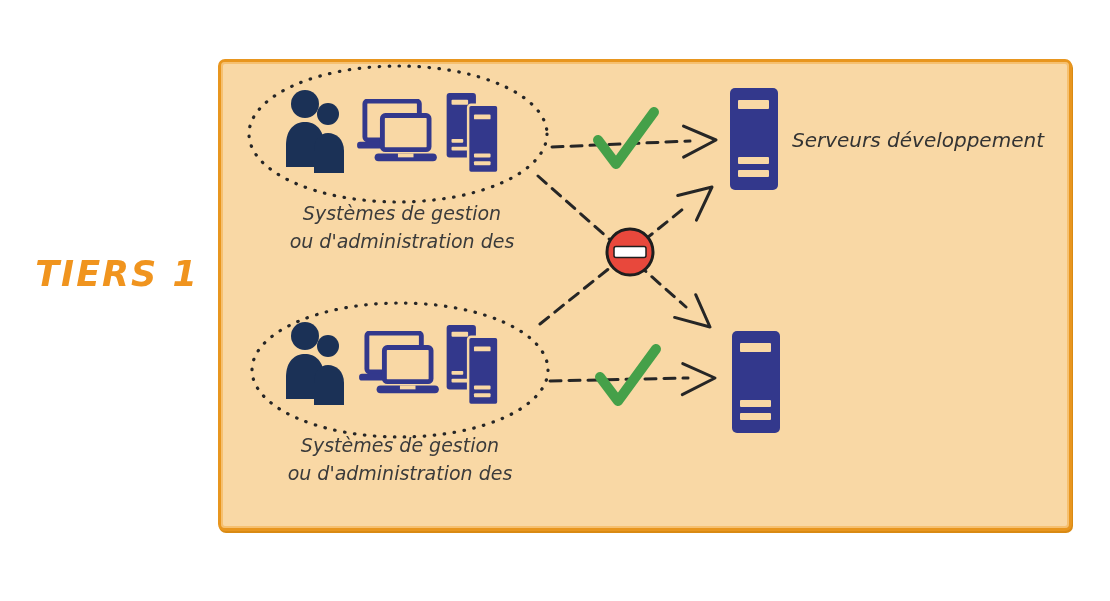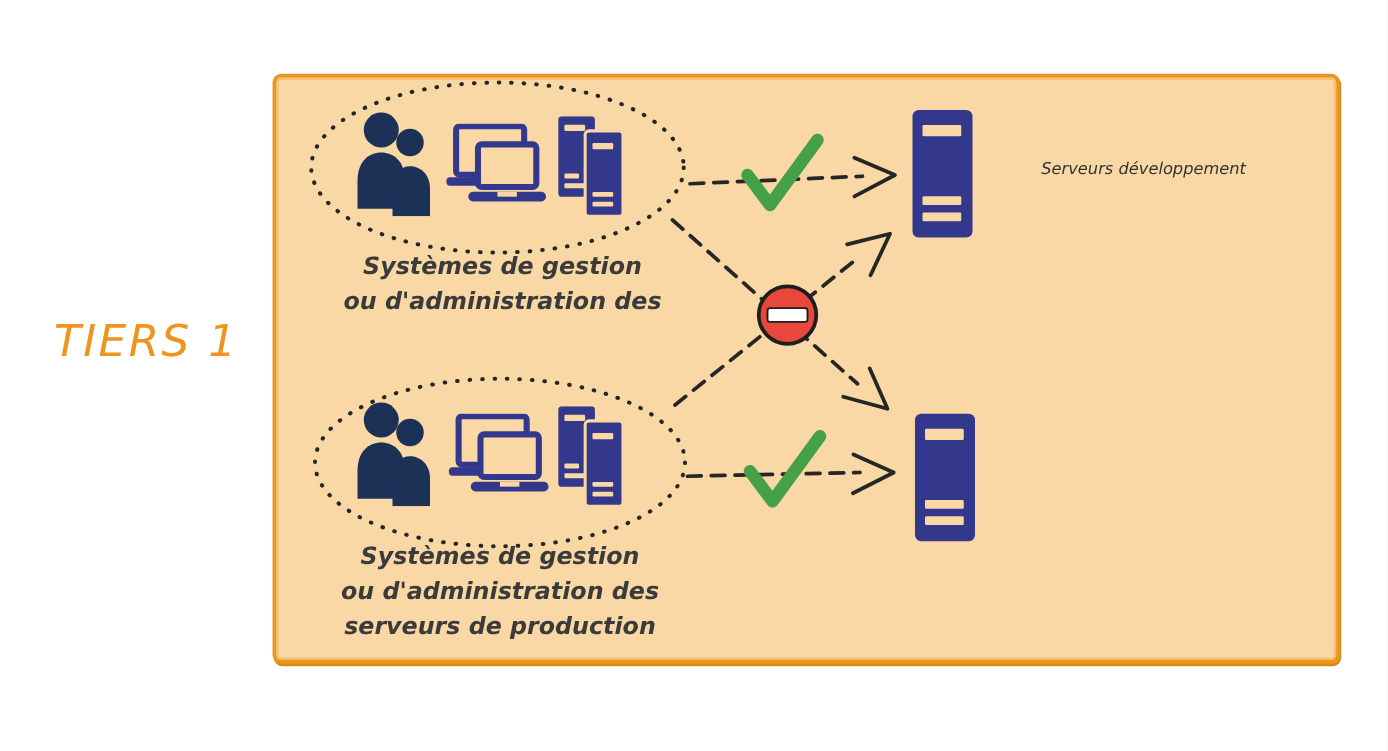--- a/index.html
+++ b/index.html
@@ -13,39 +13,39 @@
   .panel {
     position:absolute; left:218px; top:59px; width:854px; height:472px;
     background:#F9D8A5;
     border:3px solid #E8961F;
     border-radius:7px;
     box-shadow:1px 2px 0 #d98a14, inset 0 0 0 2px #f6c070;
   }
 
   .tier-label {
     position:absolute; left:28px; top:254px; width:178px;
-    font-size:35px; font-weight:normal; font-style:italic;
+    font-size:35px; font-weight:bold; font-style:italic;
     letter-spacing:2px; color:#F0941E; text-align:center;
   }
 
   .overlay { position:absolute; left:0; top:0; width:1110px; height:601px; pointer-events:none; }
 
   .icon { position:absolute; }
 
   .caption {
     position:absolute; width:300px; text-align:center;
-    font-size:19px; font-weight:700; color:#3b3b3b; line-height:28px;
+    font-size:19px; font-weight:400; color:#3b3b3b; line-height:28px;
     font-style:italic;
   }
   .caption span { display:block; }
   .caption-dev  { left:252px; top:199px; }
   .caption-prod { left:250px; top:431px; }
 
   .server-label {
-    position:absolute; font-size:13px; font-weight:500; color:#333333; font-style:italic;margin-left:41px;
+    position:absolute; font-size:20px; font-weight:500; color:#333333; font-style:italic;
   }
   .label-dev  { left:792px; top:128px; }
   .label-prod { left:800px; top:369px; }
 
   .users-dev    { left:284px; top:89px;  width:66px; height:84px; }
   .laptops-dev  { left:348px; top:99px;  width:96px; height:70px; }
   .towers-dev   { left:446px; top:93px;  width:54px; height:82px; }
   .users-prod   { left:284px; top:321px; width:66px; height:84px; }
   .laptops-prod { left:350px; top:331px; width:96px; height:70px; }
   .towers-prod  { left:446px; top:325px; width:54px; height:82px; }
@@ -156,18 +156,17 @@
     <rect x="9" y="83" width="31" height="7" rx="1" fill="#F9D8A5"></rect>
   </svg>
 
   <div class="caption caption-dev">
     <span>Systèmes de gestion</span>
     <span>ou d'administration des</span>
   </div>
   <div class="caption caption-prod">
     <span>Systèmes de gestion</span>
     <span>ou d'administration des</span>
-    <span>serveurs de production</span>
   </div>
 
   <div class="server-label label-dev">Serveurs développement</div>
 
 </div>
 
 </body></html>

